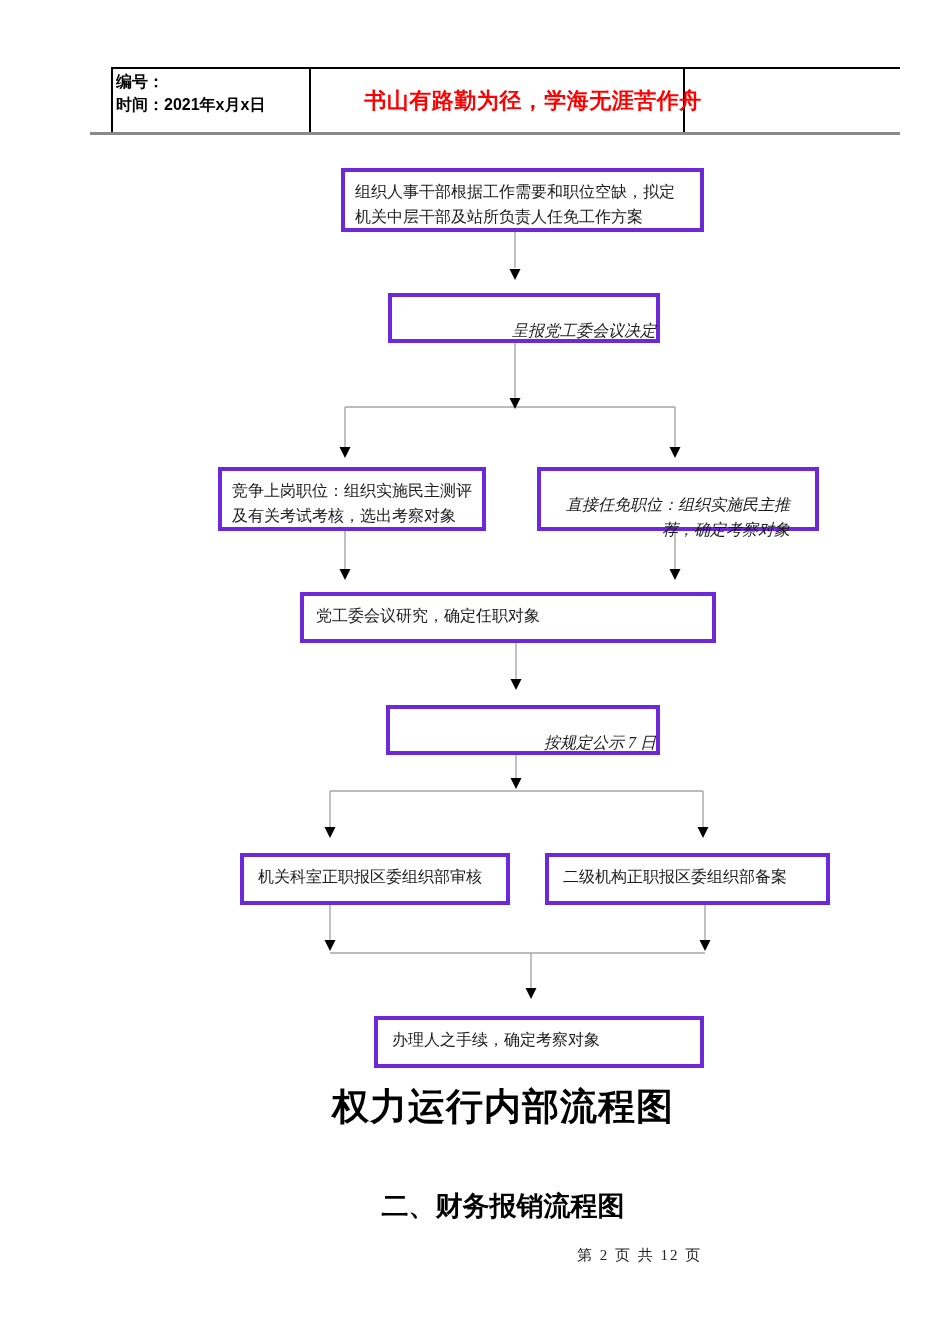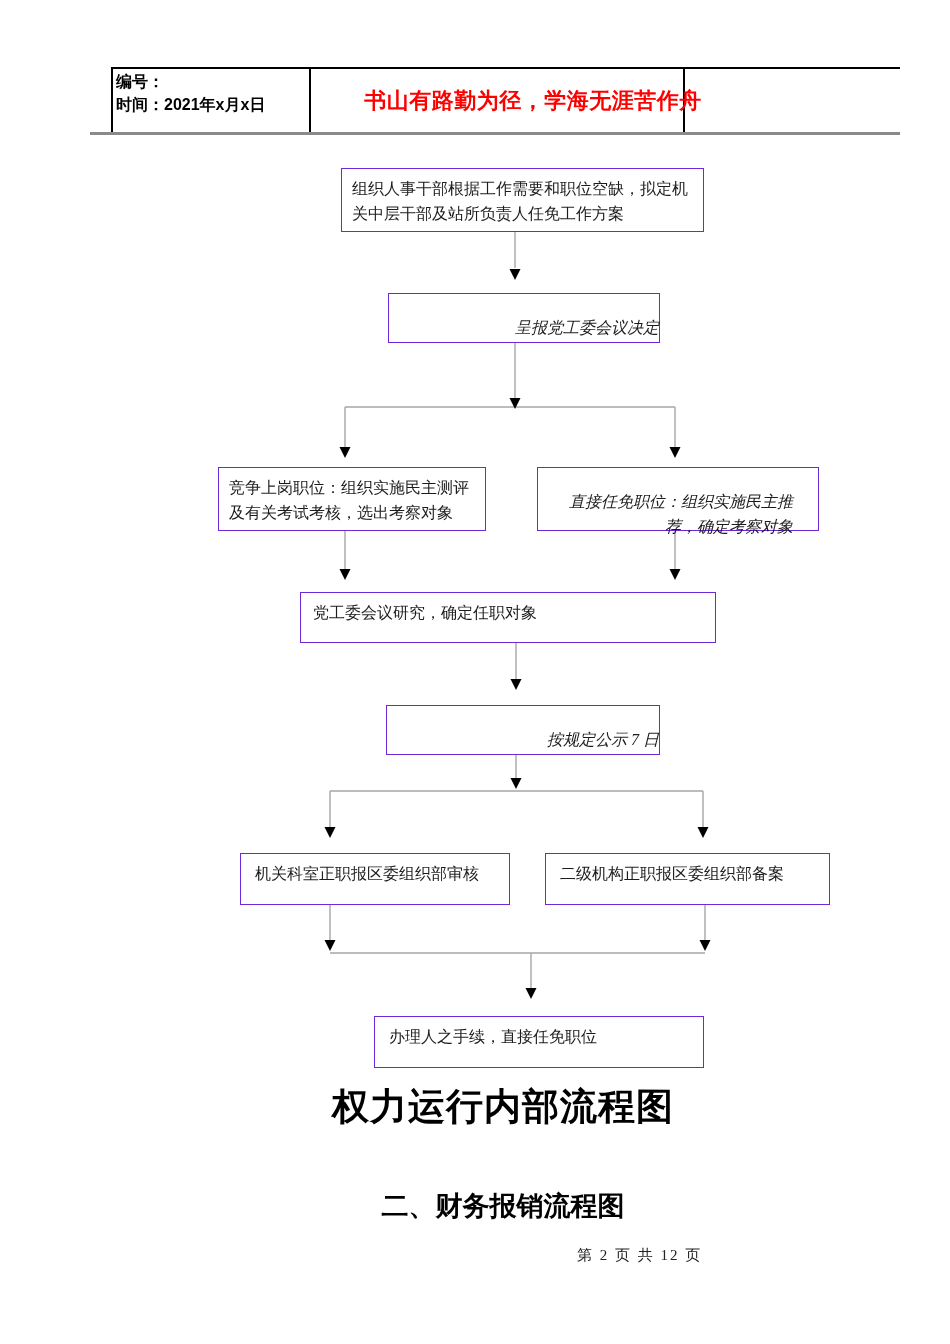--- a/index.html
+++ b/index.html
@@ -16,21 +16,21 @@
   .hline{position:absolute;background:#000;}
   .gline{position:absolute;background:#8a8a8a;}
   .hcell{position:absolute;font-family:"Liberation Sans","DejaVu Sans",sans-serif;font-weight:600;font-size:16px;color:#000;line-height:23px;}
   .hcell-left{left:88px;top:70px;width:188px;}
   .hcell-slogan{left:283px;top:67px;width:444px;height:67px;display:flex;align-items:center;justify-content:center;
     color:#ff0000;font-weight:bold;font-size:22px;font-family:"Liberation Serif","DejaVu Serif",serif;letter-spacing:.5px;}
   .hcell-page{left:663px;top:67px;width:205px;height:67px;display:flex;align-items:center;font-size:16px;}
   
   .flow-box{
     position:absolute;
-    border:1px solid #6d28d9;
+    border:4px solid #6d28d9;
     background:#fff;
     font-size:16px;line-height:25px;color:#1c1c1c;
     box-sizing:border-box;
   }
   .al{text-align:left;padding:7px 10px 0 10px;}
   .ac{text-align:right;padding-top:21px;font-style:italic;}
   #svg-flow{position:absolute;left:0;top:0;pointer-events:none;}
   .cline{stroke:#a6a6a6;stroke-width:1.4;fill:none;}
   .ahead{fill:#000;stroke:none;}
   
@@ -112,19 +112,19 @@
   <div class="flow-box al" style="left:272px;top:592px;width:416px;height:51px;padding-left:12px;">党工委会议研究，确定任职对象</div>
 
   <div class="flow-box ac" style="left:509px;top:467px;width:282px;height:64px;padding-left:25px;padding-right:25px;">直接任免职位：组织实施民主推荐，确定考察对象</div>
 
   <div class="flow-box ac" style="left:358px;top:705px;width:274px;height:50px;">按规定公示 7 日</div>
 
   <div class="flow-box al" style="left:212px;top:853px;width:270px;height:52px;padding-left:14px;">机关科室正职报区委组织部审核</div>
 
   <div class="flow-box al" style="left:517px;top:853px;width:285px;height:52px;padding-left:14px;">二级机构正职报区委组织部备案</div>
 
-  <div class="flow-box al" style="left:346px;top:1016px;width:330px;height:52px;padding-left:14px;">办理人之手续，直接任免职位</div>
+  <div class="flow-box al" style="left:346px;top:1016px;width:330px;height:52px;padding-left:14px;">办理人之手续，确定考察对象</div>
 
   <div class="big-title">权力运行内部流程图</div>
   <div class="section-heading">二、财务报销流程图</div>
   <div class="page-footer">第 2 页 共 12 页</div>
 
 </div>
 
 </body></html>

